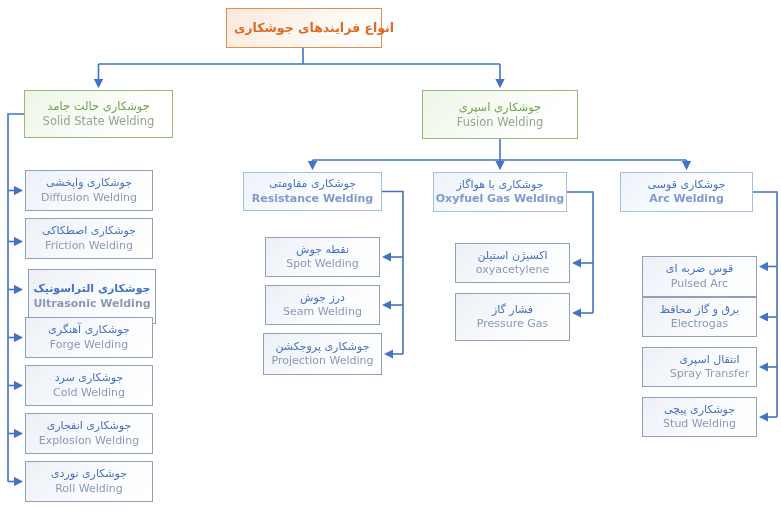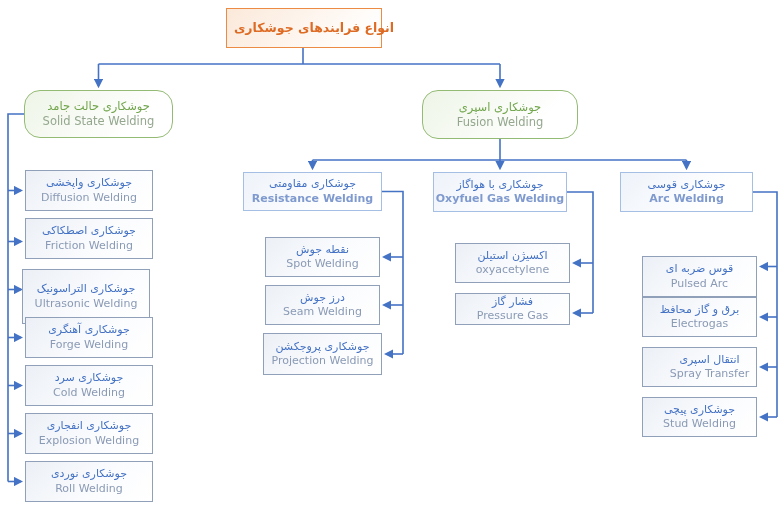--- a/index.html
+++ b/index.html
@@ -7,21 +7,21 @@
          font-family:"DejaVu Sans","Liberation Sans",sans-serif;}
   #wires{position:absolute;left:0;top:0;width:781px;height:511px;z-index:0;}
   .node{position:absolute;z-index:1;display:flex;flex-direction:column;align-items:center;
         justify-content:center;text-align:center;box-sizing:border-box;
         background:linear-gradient(135deg,#ecf0f6 0%,#fbfcfe 60%,#ffffff 100%);
         border:1px solid #8fa0b8;line-height:1.3;}
   .node .fa{color:#4472c4;font-size:11px;direction:rtl;unicode-bidi:isolate;white-space:nowrap;}
   .node .en{color:#8a9ab5;font-size:11px;white-space:nowrap;}
   .node.hblue{border-color:#a5bfe4;background:linear-gradient(135deg,#eef3fa 0%,#ffffff 70%);}
   .node.hblue .en{color:#7f9ace;font-weight:bold;}
-  .node.green{border-color:#94bb74;background:linear-gradient(135deg,#eef5e7 0%,#ffffff 75%);border-radius:16px;}
+  .node.green{border-color:#94bb74;background:linear-gradient(135deg,#eef5e7 0%,#ffffff 75%);}
   .node.green .fa{color:#72a64d;font-size:11.5px;}
   .node.green .en{color:#94a78e;font-size:11.5px;}
   .node.root{border:1.5px solid #ec8b44;background:linear-gradient(135deg,#fbe9da 0%,#fffdfb 80%);padding-left:20px;}
   .node.root .fa{color:#dd6b24;font-weight:bold;font-size:12.5px;}
 </style>
 </head>
 <body>
 
 <div id="stage">
 
@@ -82,21 +82,21 @@
   </div>
 
   <div class="node" style="left:25px;top:170px;width:128px;height:41px;">
     <span class="fa">جوشکاری واپخشی</span>
     <span class="en">Diffusion Welding</span>
   </div>
   <div class="node" style="left:25px;top:218px;width:128px;height:41px;">
     <span class="fa">جوشکاری اصطکاکی</span>
     <span class="en">Friction Welding</span>
   </div>
-  <div class="node" style="left:22px;top:269px;width:128px;height:55px;">
+  <div class="node" style="left:28px;top:269px;width:128px;height:55px;font-weight:bold;">
     <span class="fa">جوشکاری التراسونیک</span>
     <span class="en">Ultrasonic Welding</span>
   </div>
   <div class="node" style="left:25px;top:317px;width:128px;height:41px;">
     <span class="fa">جوشکاری آهنگری</span>
     <span class="en">Forge Welding</span>
   </div>
   <div class="node" style="left:25px;top:365px;width:128px;height:41px;">
     <span class="fa">جوشکاری سرد</span>
     <span class="en">Cold Welding</span>
@@ -128,21 +128,21 @@
   </div>
 
   <div class="node hblue" style="left:433px;top:172px;width:134px;height:40px;">
     <span class="fa">جوشکاری با هواگاز</span>
     <span class="en">Oxyfuel Gas Welding</span>
   </div>
   <div class="node" style="left:455px;top:243px;width:115px;height:40px;">
     <span class="fa">اکسیژن استیلن</span>
     <span class="en">oxyacetylene</span>
   </div>
-  <div class="node" style="left:455px;top:293px;width:115px;height:32px;">
+  <div class="node" style="left:455px;top:293px;width:115px;height:48px;">
     <span class="fa">فشار گاز</span>
     <span class="en">Pressure Gas</span>
   </div>
 
   <div class="node hblue" style="left:620px;top:172px;width:133px;height:40px;">
     <span class="fa">جوشکاری قوسی</span>
     <span class="en">Arc Welding</span>
   </div>
   <div class="node" style="left:642px;top:256px;width:115px;height:41px;">
     <span class="fa">قوس ضربه ای</span>

